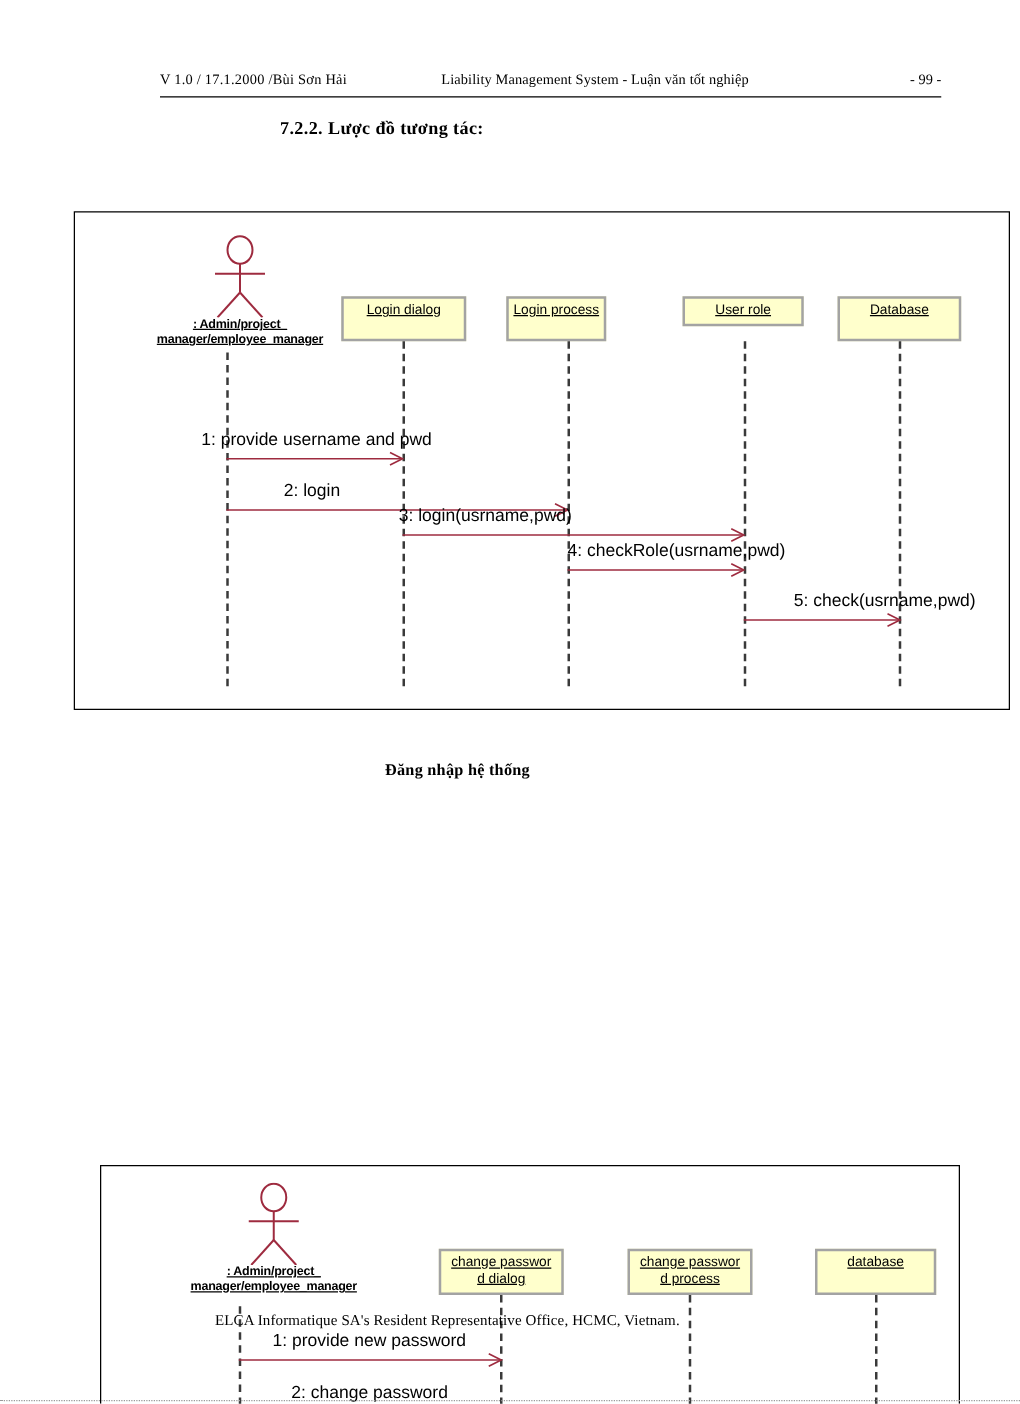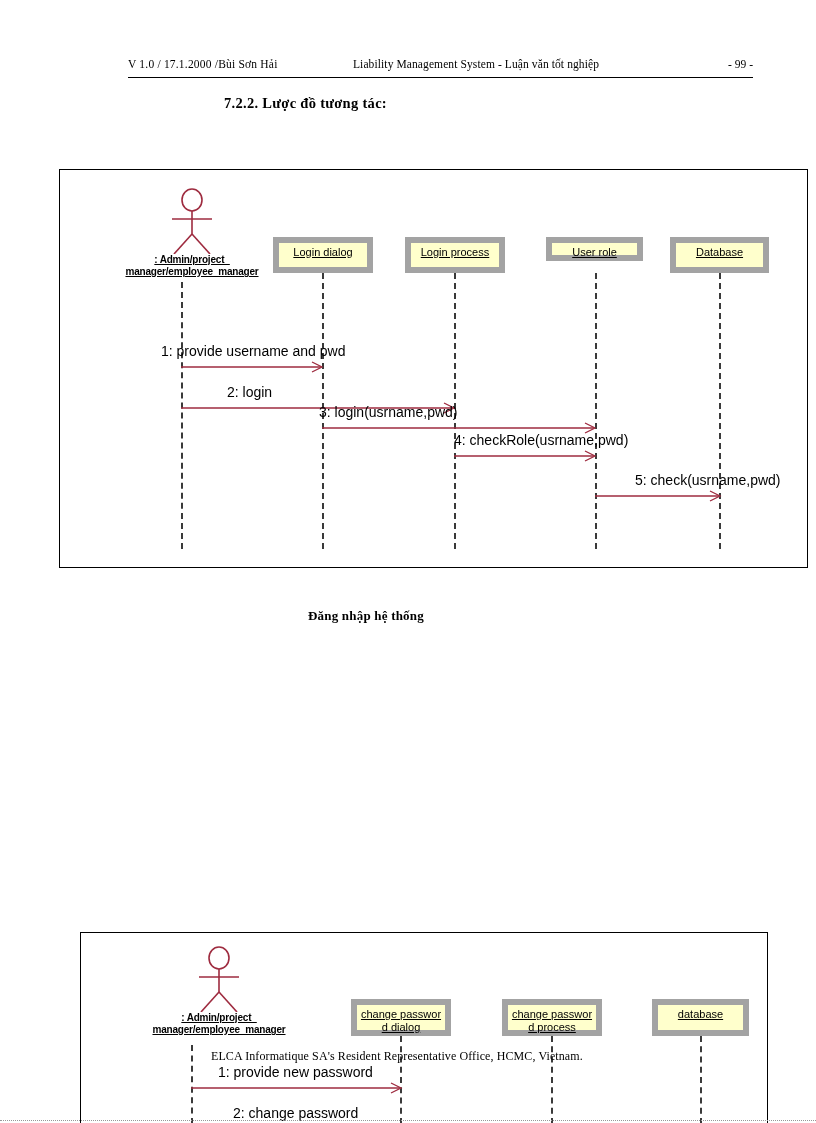--- a/index.html
+++ b/index.html
@@ -107,21 +107,21 @@
   }
   .actor-label span {
     text-decoration: underline;
     display: block;
   }
 
   
   .obj-box {
     position: absolute;
     background: #ffffcc;
-    border: 6px solid #a3a3a3;
+    border: 2px solid #a3a3a3;
     box-sizing: border-box;
     display: flex;
     align-items: flex-start;
     justify-content: center;
     padding-top: 3px;
   }
   .obj-box .obj-label {
     font-family: "Liberation Sans", sans-serif;
     font-size: 11px;
     line-height: 13px;
@@ -167,21 +167,20 @@
 
   
   .footer-note {
     position: absolute;
     left: 172px;
     top: 1049px;
     font-size: 12px;
     letter-spacing: 0.1px;
     white-space: nowrap;
     color: #000000;
-    margin-left: 39px;
   }
   .footer-rule {
     position: absolute;
     left: 0px;
     top: 1120px;
     width: 816px;
     height: 0;
     border-top: 1px dotted #999999;
   }
 </style>
@@ -209,21 +208,21 @@
     </svg>
   </div>
   <div class="actor-label" style="left:12px; top:84px; width:240px;">
     <span>: Admin/project_</span>
     <span>manager/employee_manager</span>
   </div>
 
   <div class="obj-box" style="left:213px; top:67px; width:100px; height:36px;">
     <div class="obj-label">Login dialog</div>
   </div>
-  <div class="obj-box" style="left:345px; top:67px; width:100px; height:36px;">
+  <div class="obj-box" style="left:345px; top:67px; width:80px; height:36px;">
     <div class="obj-label">Login process</div>
   </div>
   <div class="obj-box" style="left:486px; top:67px; width:97px; height:24px;">
     <div class="obj-label">User role</div>
   </div>
   <div class="obj-box" style="left:610px; top:67px; width:99px; height:36px;">
     <div class="obj-label">Database</div>
   </div>
 
   <div class="lifeline" style="left:121px; top:112px; height:267px;"></div>

